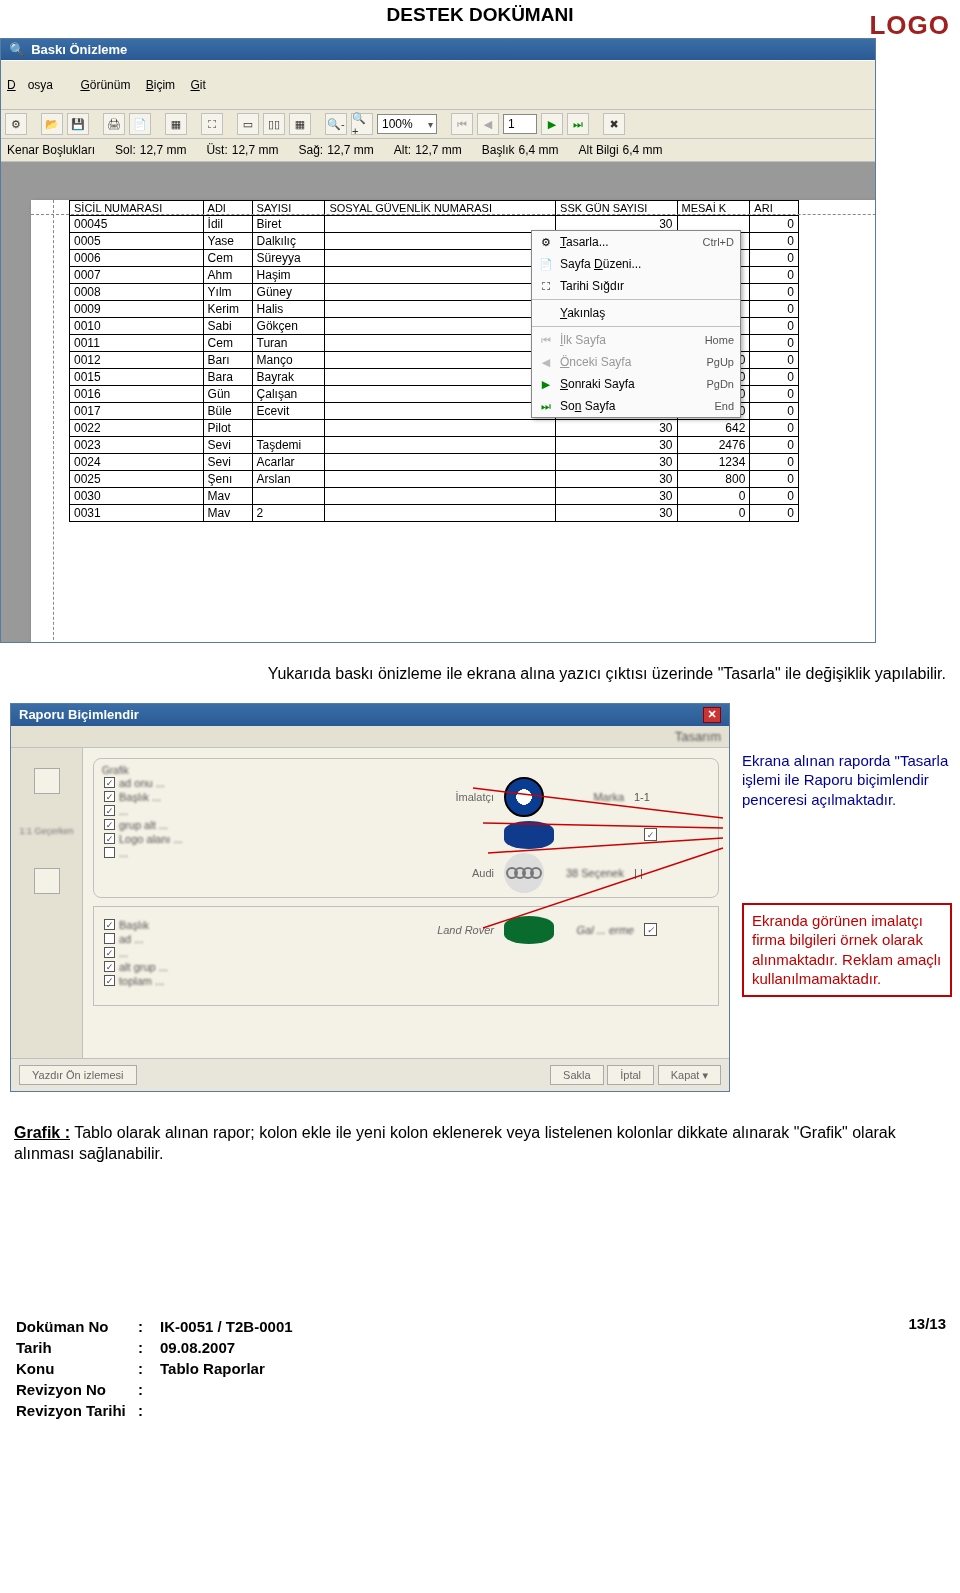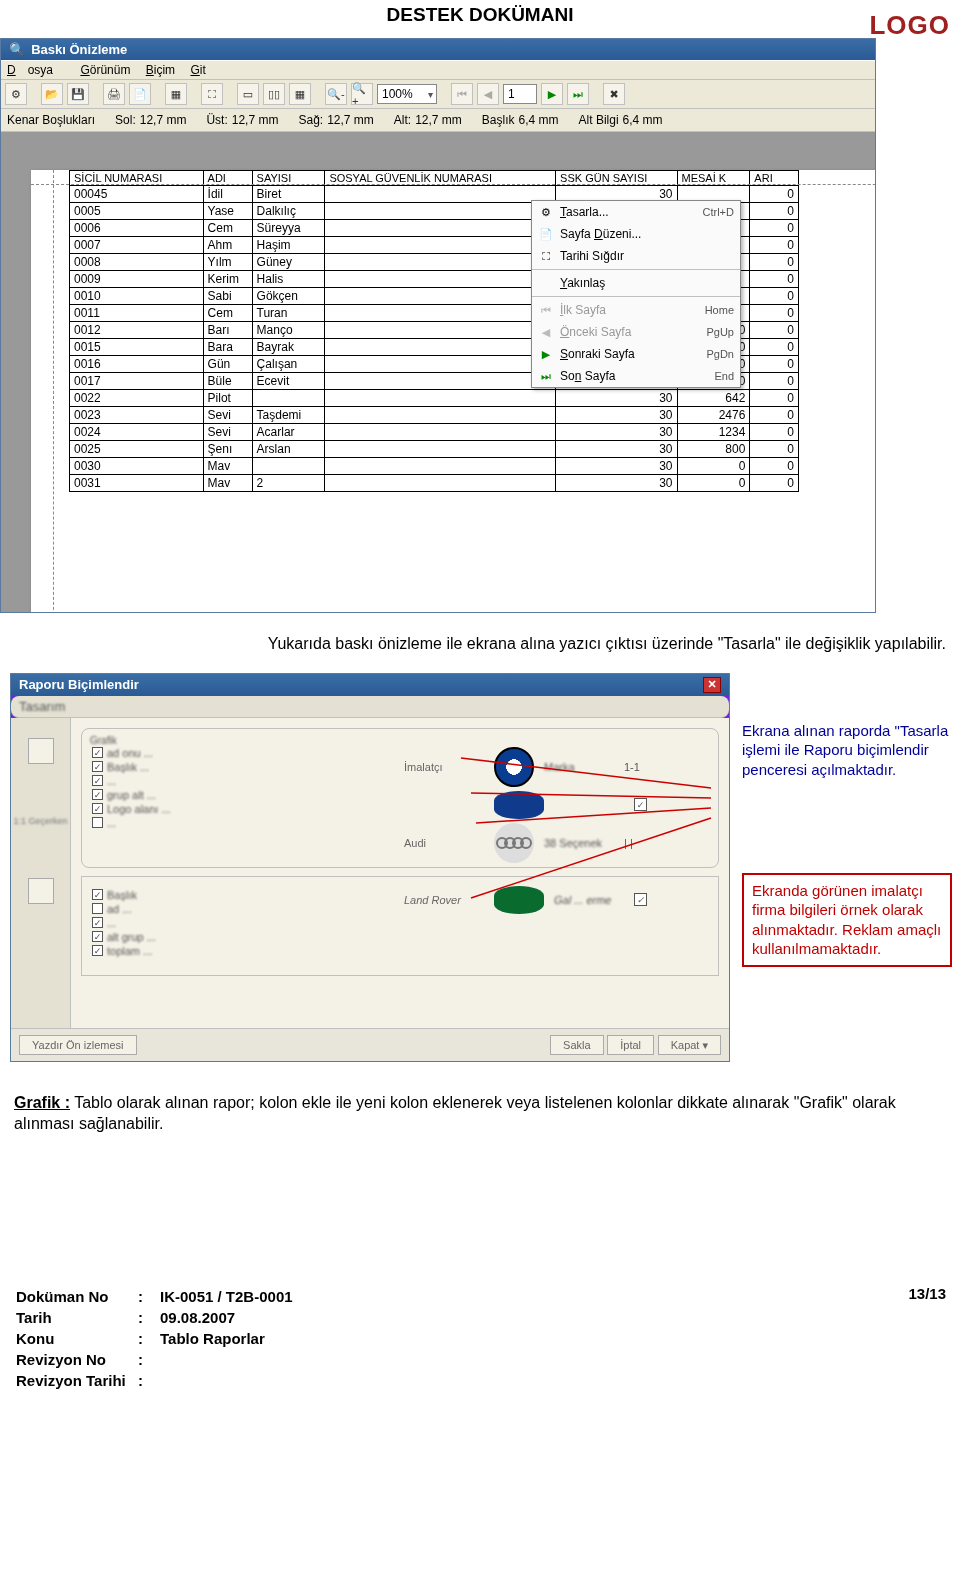--- a/index.html
+++ b/index.html
@@ -8,21 +8,21 @@
   .doc-title { text-align:center; font-weight:bold; font-size:19px; font-family: Arial; }
   .logo { position:absolute; right:10px; top:10px; font-weight:bold; font-size:26px; color:#a02020; letter-spacing:1px; font-family: Arial Black, Arial; }
   .info-row { font-size:15px; font-weight:bold; font-family: Arial; }
   .info-row td { padding:0 8px 0 0; }
   .info-label { width:100px; }
   .info-colon { width:40px; }
 
   
   .win { margin:6px 0 0 0; border:1px solid #5a7aa0; background:#ece9d8; width:876px; }
   .titlebar { background:linear-gradient(#3a6ea5,#2a5a95); color:#fff; font-size:13px; font-weight:bold; padding:3px 8px; display:flex; align-items:center; gap:6px; }
-  .menubar { background:#ece9d8; padding:2px 6px; border-bottom:1px solid #c0c0c0; border-top:1px solid #fff; font-size:12px; }
+  .menubar { background:#ece9d8; padding:17px 6px; border-bottom:1px solid #c0c0c0; border-top:1px solid #fff; font-size:12px; }
   .menubar span { margin-right:12px; cursor:default; }
   .menubar span u { text-decoration:underline; }
   .toolbar { background:#ece9d8; padding:3px 4px; border-bottom:1px solid #c0c0c0; display:flex; align-items:center; gap:4px; flex-wrap:nowrap; }
   .tbbtn { width:22px; height:22px; border:1px solid #c0c0c0; background:#f5f3ea; display:flex; align-items:center; justify-content:center; font-size:11px; color:#333; cursor:default; }
   .tbsep { width:6px; }
   .tbcombo { height:20px; border:1px solid #888; background:#fff; font-size:12px; padding:0 16px 0 4px; display:flex; align-items:center; position:relative; min-width:60px; }
   .tbcombo::after { content:"▾"; position:absolute; right:3px; font-size:10px; color:#555; }
   .tbinput { height:20px; border:1px solid #888; background:#fff; font-size:12px; padding:0 4px; width:34px; display:flex; align-items:center; }
   .marginbar { background:#ece9d8; padding:4px 6px; border-bottom:1px solid #c0c0c0; font-size:12px; display:flex; align-items:center; gap:20px; }
   .marginbar .mb-lbl { margin-right:4px; }
@@ -45,31 +45,31 @@
   .ctx-menu .ico { width:16px; height:16px; display:flex; align-items:center; justify-content:center; font-size:11px; }
   .ctx-menu .lbl { flex:1; }
   .ctx-menu .sc { color:#555; font-size:11px; }
   .ctx-menu hr { border:none; border-top:1px solid #c0c0c0; margin:2px 0; }
 
   .body-text { font-size:16px; padding:20px 14px 10px 14px; line-height:1.35; font-family: Arial; text-align: right; }
   .caption-blue { color:#000099; font-size:15px; font-family: Arial; line-height:1.3; }
   .caption-red { color:#c00000; font-size:15px; font-family: Arial; line-height:1.3; border:2px solid #c00000; padding:6px 8px; }
 
   
-  .win2 { margin:6px 0 0 10px; width:720px; border:1px solid #5a7aa0; background:#6d28d9; }
+  .win2 { margin:6px 0 0 10px; width:720px; border:1px solid #5a7aa0; background:#6d28d9;text-align:right; }
   .win2 .titlebar { background:linear-gradient(#3a6ea5,#2a5a95); }
   .w2body { display:flex; height:310px; }
-  .w2side { width:60px; background:#e4e1d3; border-right:1px solid #c0c0c0; display:flex; flex-direction:column; align-items:center; padding:20px 0; gap:52px; }
+  .w2side { width:72px; background:#e4e1d3; border-right:1px solid #c0c0c0; display:flex; flex-direction:column; align-items:center; padding:20px 0; gap:32px; }
   .w2side .stool { width:26px; height:26px; border:1px solid #aaa; background:#f4f1e6; }
   .w2main { flex:1; background:#f4f1e6; padding:10px; position:relative; font-size:11px; color:#555; }
   .w2group { border:1px solid #c0c0c0; padding:8px 10px 10px 10px; margin-bottom:8px; position:relative; background:#f4f1e6; }
   .w2chk { display:flex; align-items:center; gap:4px; font-size:11px; color:#444; margin:2px 0; }
   .w2chk .box { width:11px; height:11px; border:1px solid #555; background:#fff; display:flex; align-items:center; justify-content:center; font-size:9px; }
   .w2right { position:absolute; right:14px; top:14px; width:300px; }
-  .w2row { display:flex; align-items:center; gap:10px; margin:4px 0; }
+  .w2row { display:flex; align-items:center; gap:10px; margin:4px 10px; }
   .w2row .lbl { width:80px; font-size:11px; color:#666; filter:blur(0.7px); }
   .w2logo { width:40px; height:40px; border-radius:50%; background:#ddd; display:flex; align-items:center; justify-content:center; font-size:8px; color:#444; }
   .w2chkbox { width:13px; height:13px; border:1px solid #555; background:#fff; display:flex;align-items:center;justify-content:center; font-size:9px;}
   .w2foot { border-top:1px solid #c0c0c0; padding:6px 8px; background:#e8e6da; display:flex; justify-content:space-between; align-items:center; }
   .w2btn { border:1px solid #aaa; background:#f4f1e6; padding:3px 12px; font-size:11px; color:#666; filter:blur(0.6px); }
   .redline { stroke:#c00; stroke-width:1.5; }
 
   .section2-wrap { position:relative; margin-top:8px; }
   .section2-wrap .blue-caption { position:absolute; right:8px; top:48px; width:210px; }
   .section2-wrap .red-caption { position:absolute; right:8px; top:200px; width:210px; }
@@ -373,21 +373,21 @@
 </div>
 
 <p class="body-text">Yukarıda baskı önizleme ile ekrana alına yazıcı çıktısı üzerinde "Tasarla" ile değişiklik yapılabilir.</p>
 
 <div class="section2-wrap">
   <div class="win2">
     <div class="titlebar">
       <span>Raporu Biçimlendir</span>
       <div class="closebtn">✕</div>
     </div>
-    <div style="background:#e4e1d3;border-bottom:1px solid #c0c0c0;padding:3px 8px;border-radius:8px;">
+    <div style="background:#e4e1d3;border-bottom:1px solid #c0c0c0;padding:3px 8px;">
       <span class="blurtxt">Tasarım</span>
     </div>
     <div class="w2body">
       <div class="w2side">
         <div class="stool"></div>
         <div style="font-size:9px;color:#777;" class="blurtxt">1:1 Geçerken</div>
         <div class="stool"></div>
       </div>
       <div class="w2main">
         <div class="w2group" style="height:140px;border-radius:8px;">

